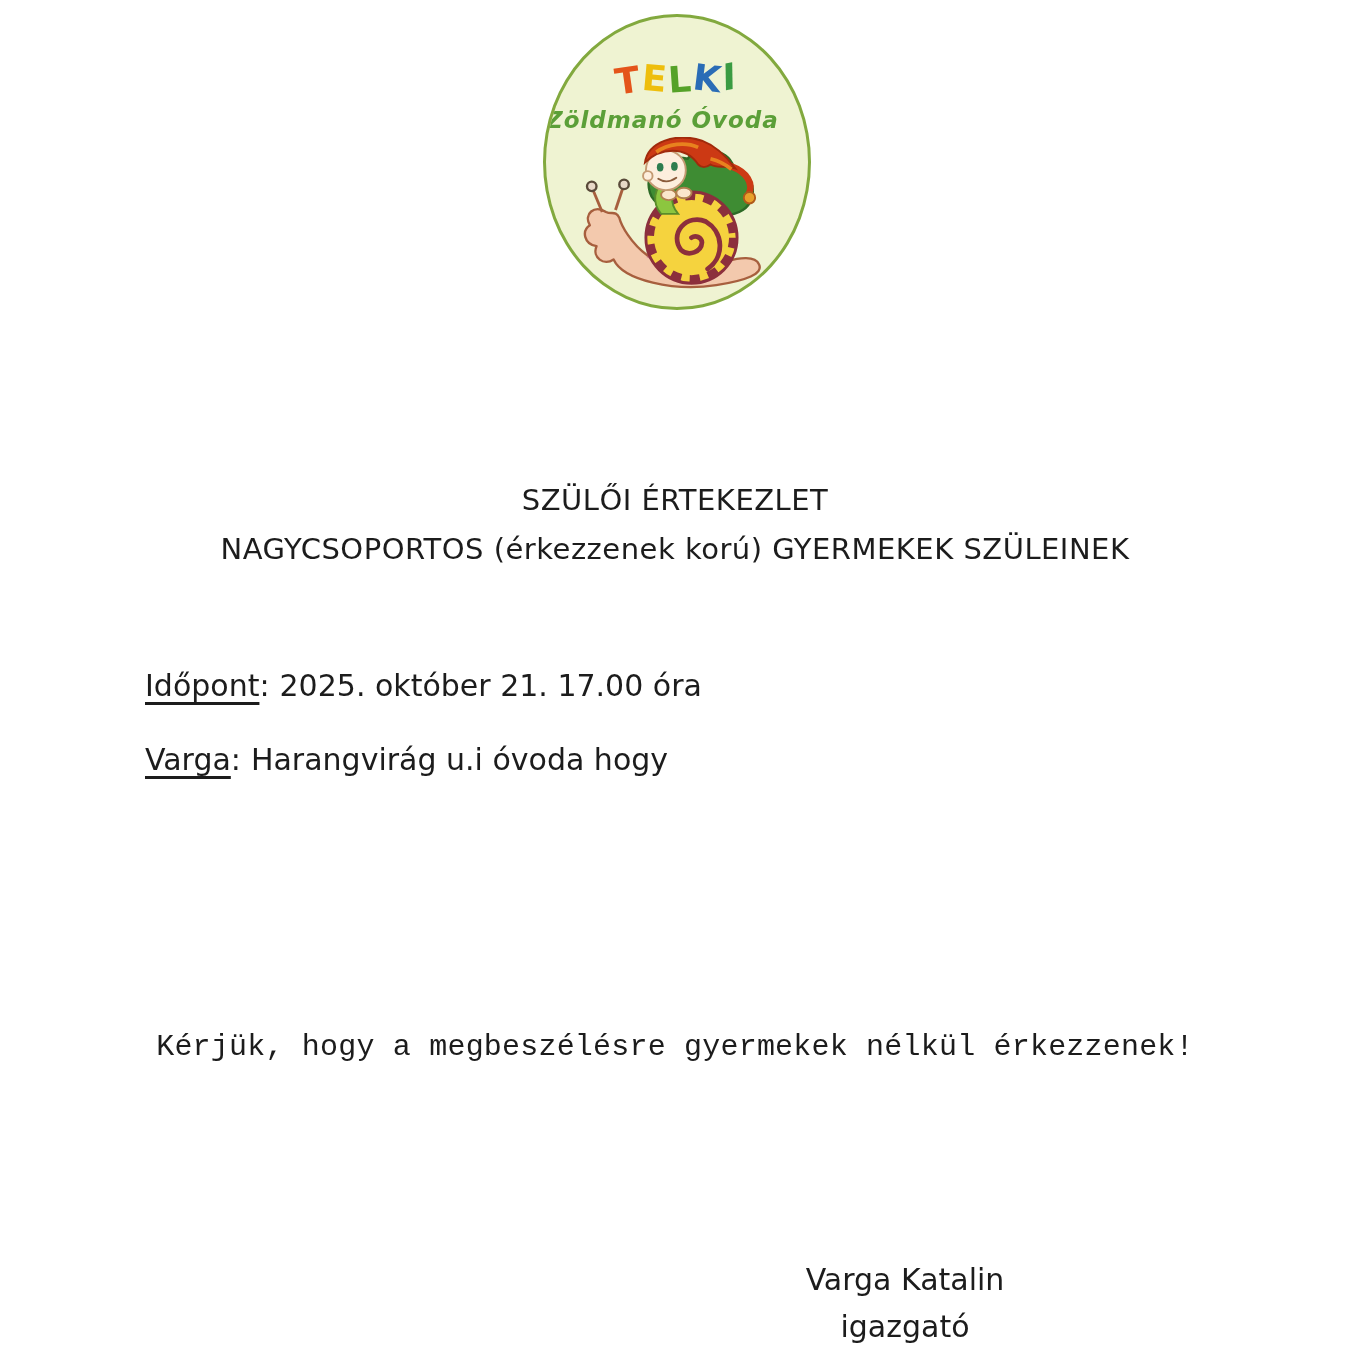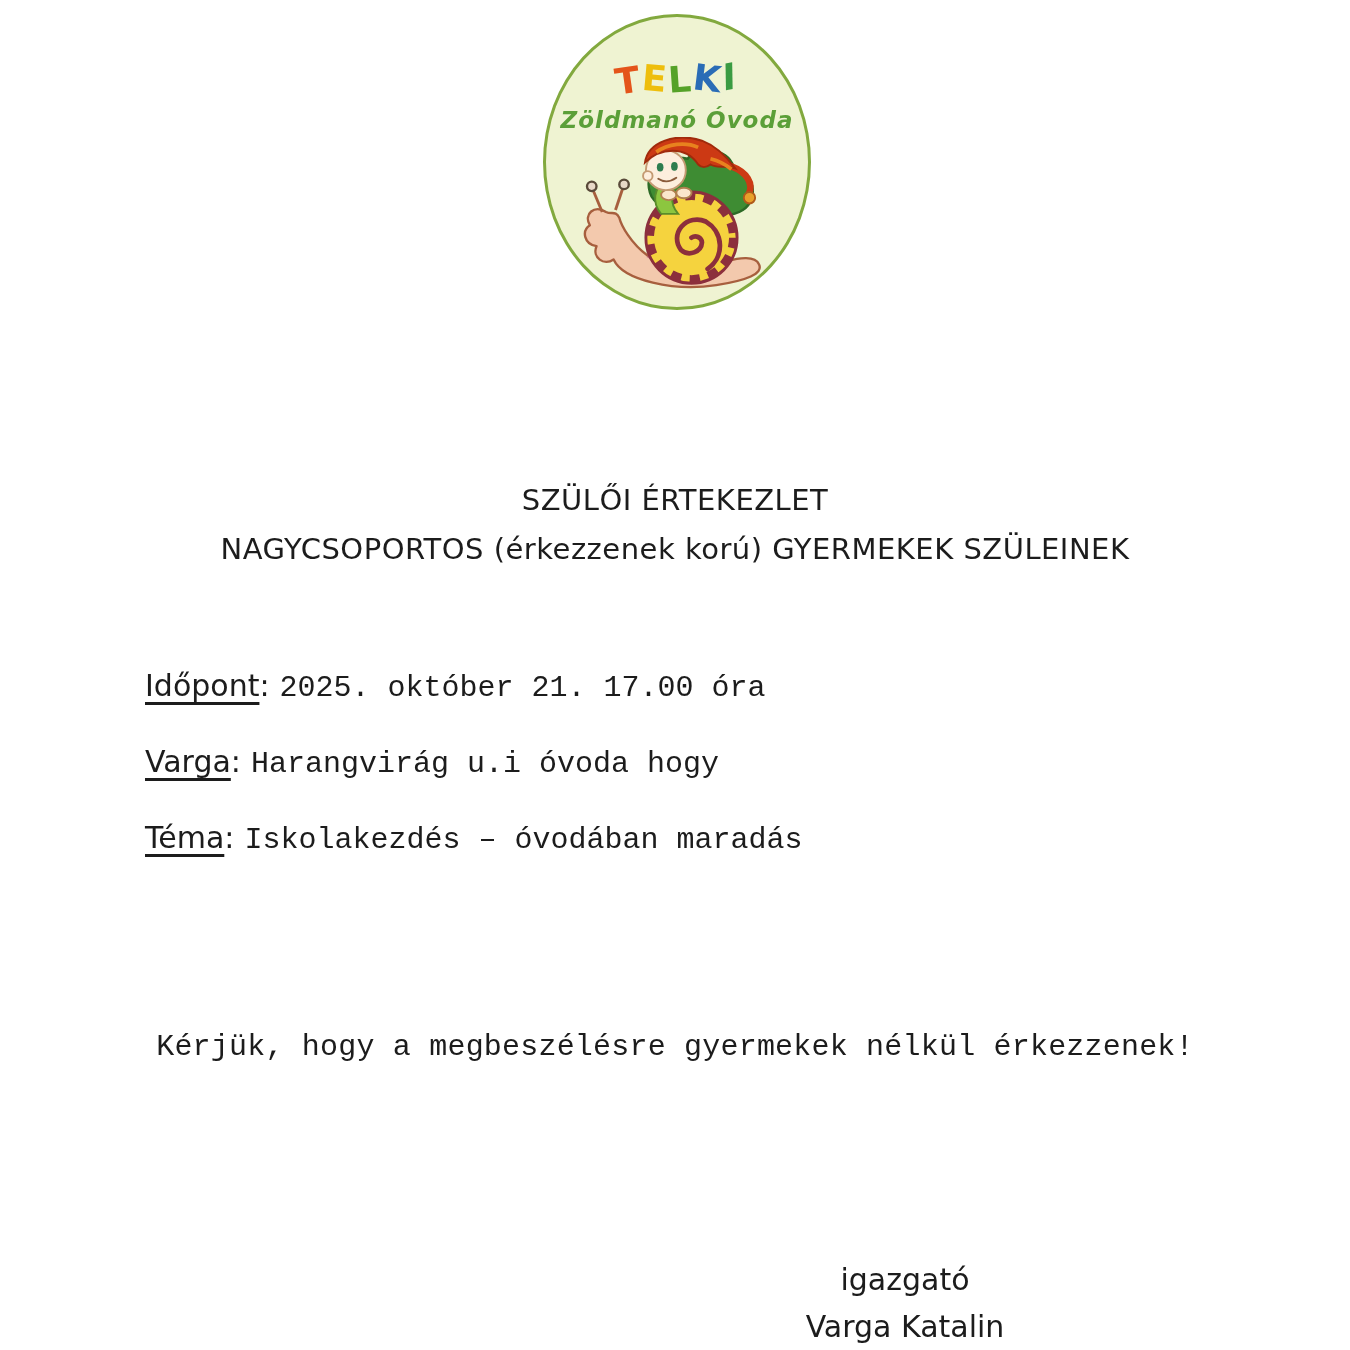--- a/index.html
+++ b/index.html
@@ -19,38 +19,38 @@
     position:absolute;top:44px;left:0;width:100%;text-align:center;
     font-size:36px;font-weight:bold;letter-spacing:2px;line-height:36px;
   }
   .wordmark span{display:inline-block;}
   .wordmark span:nth-child(1){transform:rotate(-8deg) translateY(2px);}
   .wordmark span:nth-child(2){transform:rotate(5deg);}
   .wordmark span:nth-child(3){transform:rotate(-4deg) translateY(1px);}
   .wordmark span:nth-child(4){transform:rotate(7deg);}
   .wordmark span:nth-child(5){transform:rotate(-12deg) translateY(-2px);font-style:italic;}
   .logo-subtitle{
-    position:absolute;top:90px;left:0;width:100%;text-align:center;
+    position:absolute;top:90px;left:0;width:100%;
     font-size:23px;font-weight:bold;font-style:italic;letter-spacing:1px;
   }
   .logo-art{position:absolute;left:22px;top:120px;width:228px;height:168px;}
 
   
   .title-block{
     position:absolute;top:476px;left:0;width:100%;text-align:center;
     font-size:29px;line-height:49px;letter-spacing:0.5px;
   }
 
   
   .details{position:absolute;left:145px;top:668px;font-size:30px;}
   .detail-row{margin-bottom:39px;white-space:nowrap;}
   .detail-label{
     text-decoration:underline;text-decoration-thickness:2.5px;text-underline-offset:6px;
   }
-  .detail-value{margin-left:10px;font-family:Liberation Mono, monospace;}
+  .detail-value{margin-left:10px;}
 
   
   .message{
     position:absolute;top:1030px;left:0;width:100%;text-align:center;
     font-size:30px;letter-spacing:0.2px;font-family:Liberation Mono, monospace;
   }
 
   
   .signature{
     position:absolute;top:1256px;left:775px;width:260px;text-align:center;
@@ -109,25 +109,22 @@
     <div>NAGYCSOPORTOS (érkezzenek korú) GYERMEKEK SZÜLEINEK</div>
   </div>
 
   <div class="details">
     <div class="detail-row">
       <span class="detail-label">Időpont</span><span>:</span><span class="detail-value">2025. október 21. 17.00 óra</span>
     </div>
     <div class="detail-row">
       <span class="detail-label">Varga</span><span>:</span><span class="detail-value">Harangvirág u.i óvoda hogy</span>
     </div>
-    <div class="detail-row">
-      <span class="detail-label">Téma</span><span>:</span><span class="detail-value">Iskolakezdés – óvodában maradás</span>
-    </div>
   </div>
 
   <div class="message">Kérjük, hogy a megbeszélésre gyermekek nélkül érkezzenek!</div>
 
   <div class="signature">
+    <div>Varga Katalin</div>
     <div>igazgató</div>
-    <div>Varga Katalin</div>
   </div>
 
 </div>
 
 </body></html>

